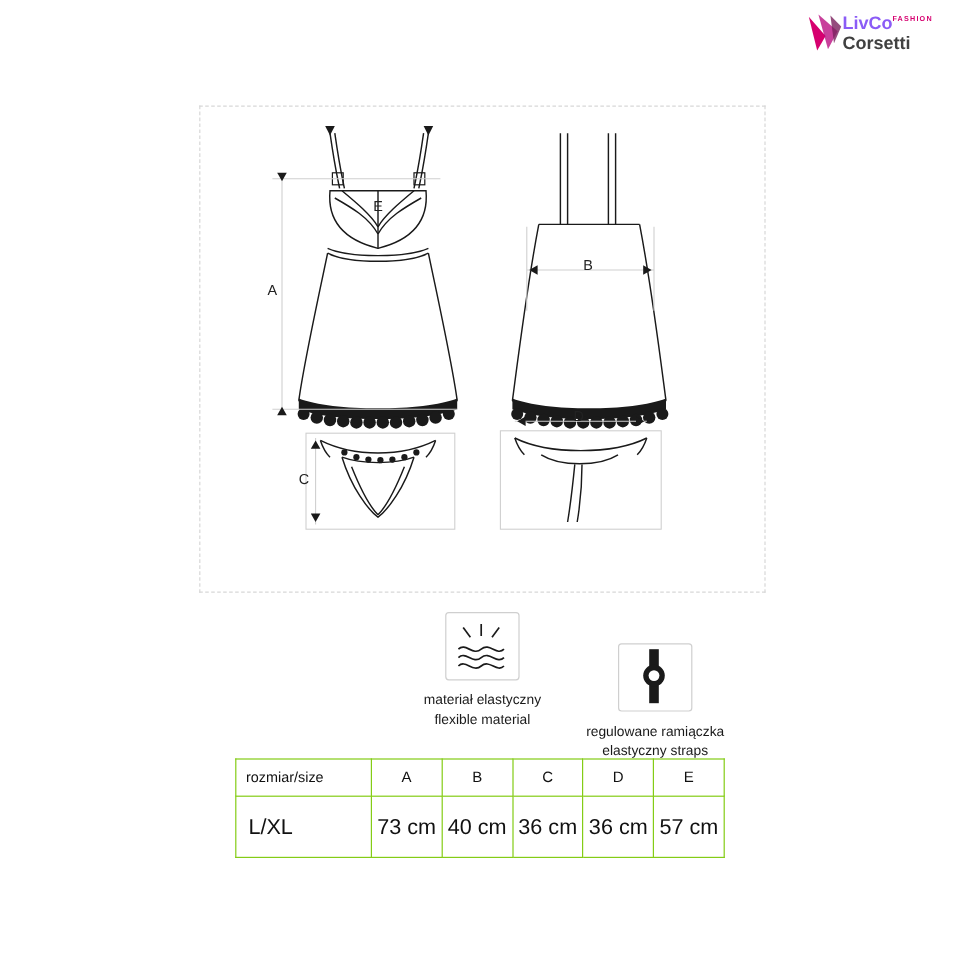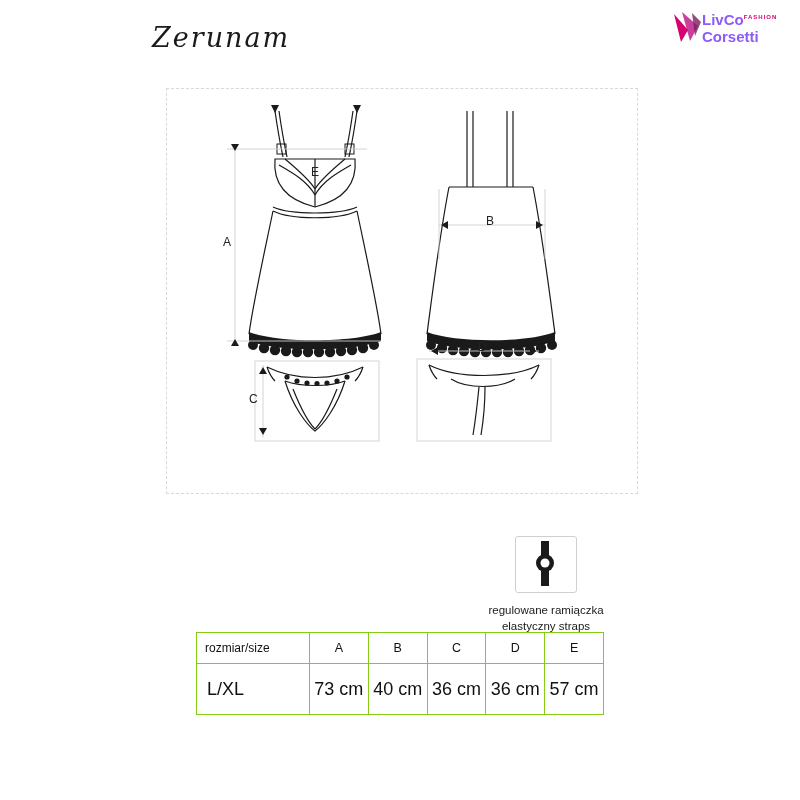--- a/index.html
+++ b/index.html
@@ -57,21 +57,21 @@
     font-size: 6px;
     font-weight: bold;
     color: #d6006f;
     letter-spacing: 1px;
     vertical-align: super;
   }
   .brand-corsetti {
     font-family: "Liberation Sans", sans-serif;
     font-size: 15px;
     font-weight: bold;
-    color: #8b5cf6;
+    color: #404040;
     letter-spacing: 0px;
   }
 
   
   .illus-frame {
     position: absolute;
     left: 166px;
     top: 88px;
     width: 470px;
     height: 404px;
@@ -144,21 +144,20 @@
   .col-first { width: 108px; }
   .col-dim { width: 60px; }
 
   svg { display: block; }
 </style>
 </head>
 <body>
 
 <div class="page">
 
-  <div class="product-title">Zerunam</div>
 
   <div class="brand-logo">
     <svg width="30" height="34" viewBox="0 0 30 34">
       <path d="M2 4 L16 20 L9 32 Z" fill="#d6006f"></path>
       <path d="M10 2 L26 16 L18 31 Z" fill="#b5007a" opacity="0.75"></path>
       <path d="M20 3 L29 12 L23 26 Z" fill="#7a1f5c" opacity="0.8"></path>
     </svg>
     <div class="brand-text">
       <div>
         <span class="brand-livco">LivCo</span><span class="brand-fashion">FASHION</span>
@@ -306,20 +305,38 @@
       </g>
     </svg>
 
     <div class="dim-label" style="left:56px; top:146px;">A</div>
     <div class="dim-label" style="left:319px; top:125px;">B</div>
     <div class="dim-label" style="left:82px; top:303px;">C</div>
     <div class="dim-label" style="left:311px; top:251px;">D</div>
     <div class="dim-label" style="left:144px; top:76px;">E</div>
   </div>
 
+  <div class="feature" style="left:322px; top:510px;">
+    <div class="feature-icon">
+      <svg width="58" height="53" viewBox="0 0 58 53">
+        <g stroke="#1a1a1a" stroke-width="1.4" fill="none">
+          <path d="M14 12 L20 20"></path>
+          <path d="M29 9 L29 19"></path>
+          <path d="M44 12 L38 20"></path>
+          <path d="M10 30 C16 24, 22 36, 29 30 C36 24, 42 36, 48 30"></path>
+          <path d="M10 37 C16 31, 22 43, 29 37 C36 31, 42 43, 48 37"></path>
+          <path d="M10 44 C16 38, 22 50, 29 44 C36 38, 42 50, 48 44"></path>
+        </g>
+      </svg>
+    </div>
+    <div class="feature-caption">
+      <div>materiał elastyczny</div>
+      <div>flexible material</div>
+    </div>
+  </div>
 
   <div class="feature" style="left:466px; top:536px;">
     <div class="feature-icon">
       <svg width="58" height="53" viewBox="0 0 58 53">
         <rect x="25" y="4" width="8" height="45" fill="#1a1a1a"></rect>
         <circle cx="29" cy="26" r="9" fill="#1a1a1a"></circle>
         <circle cx="29" cy="26" r="4.5" fill="#ffffff"></circle>
       </svg>
     </div>
     <div class="feature-caption">

